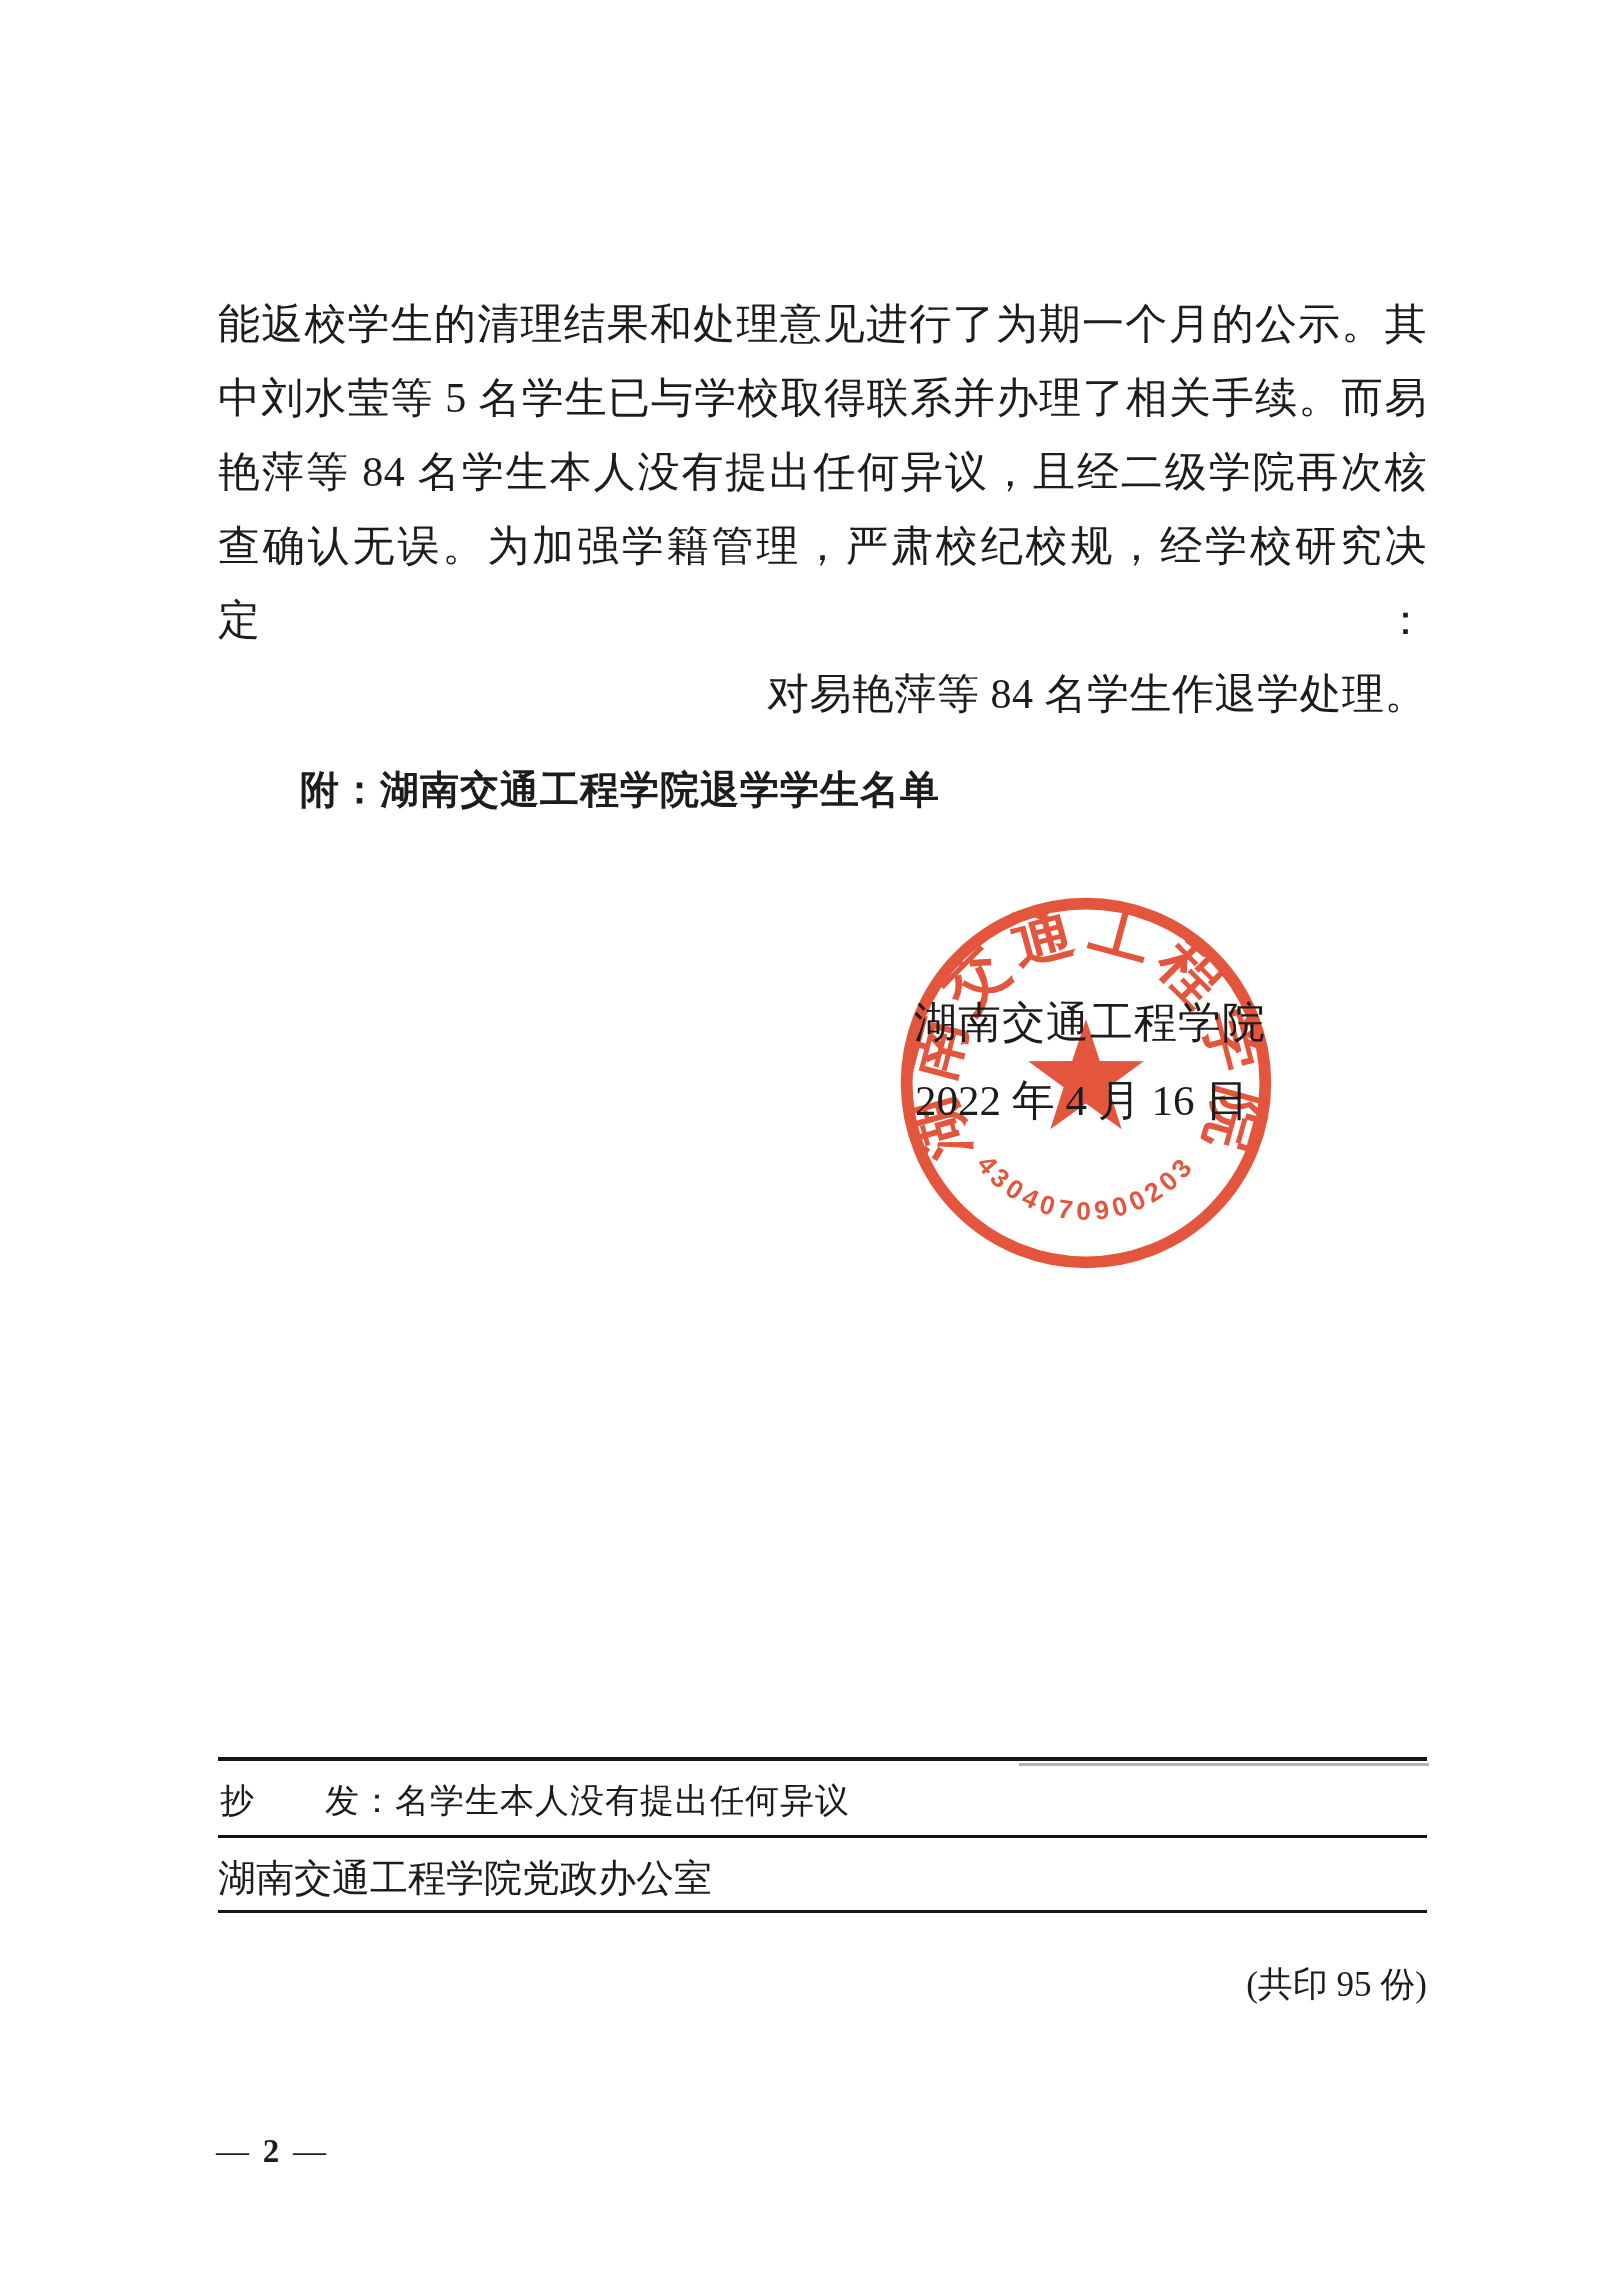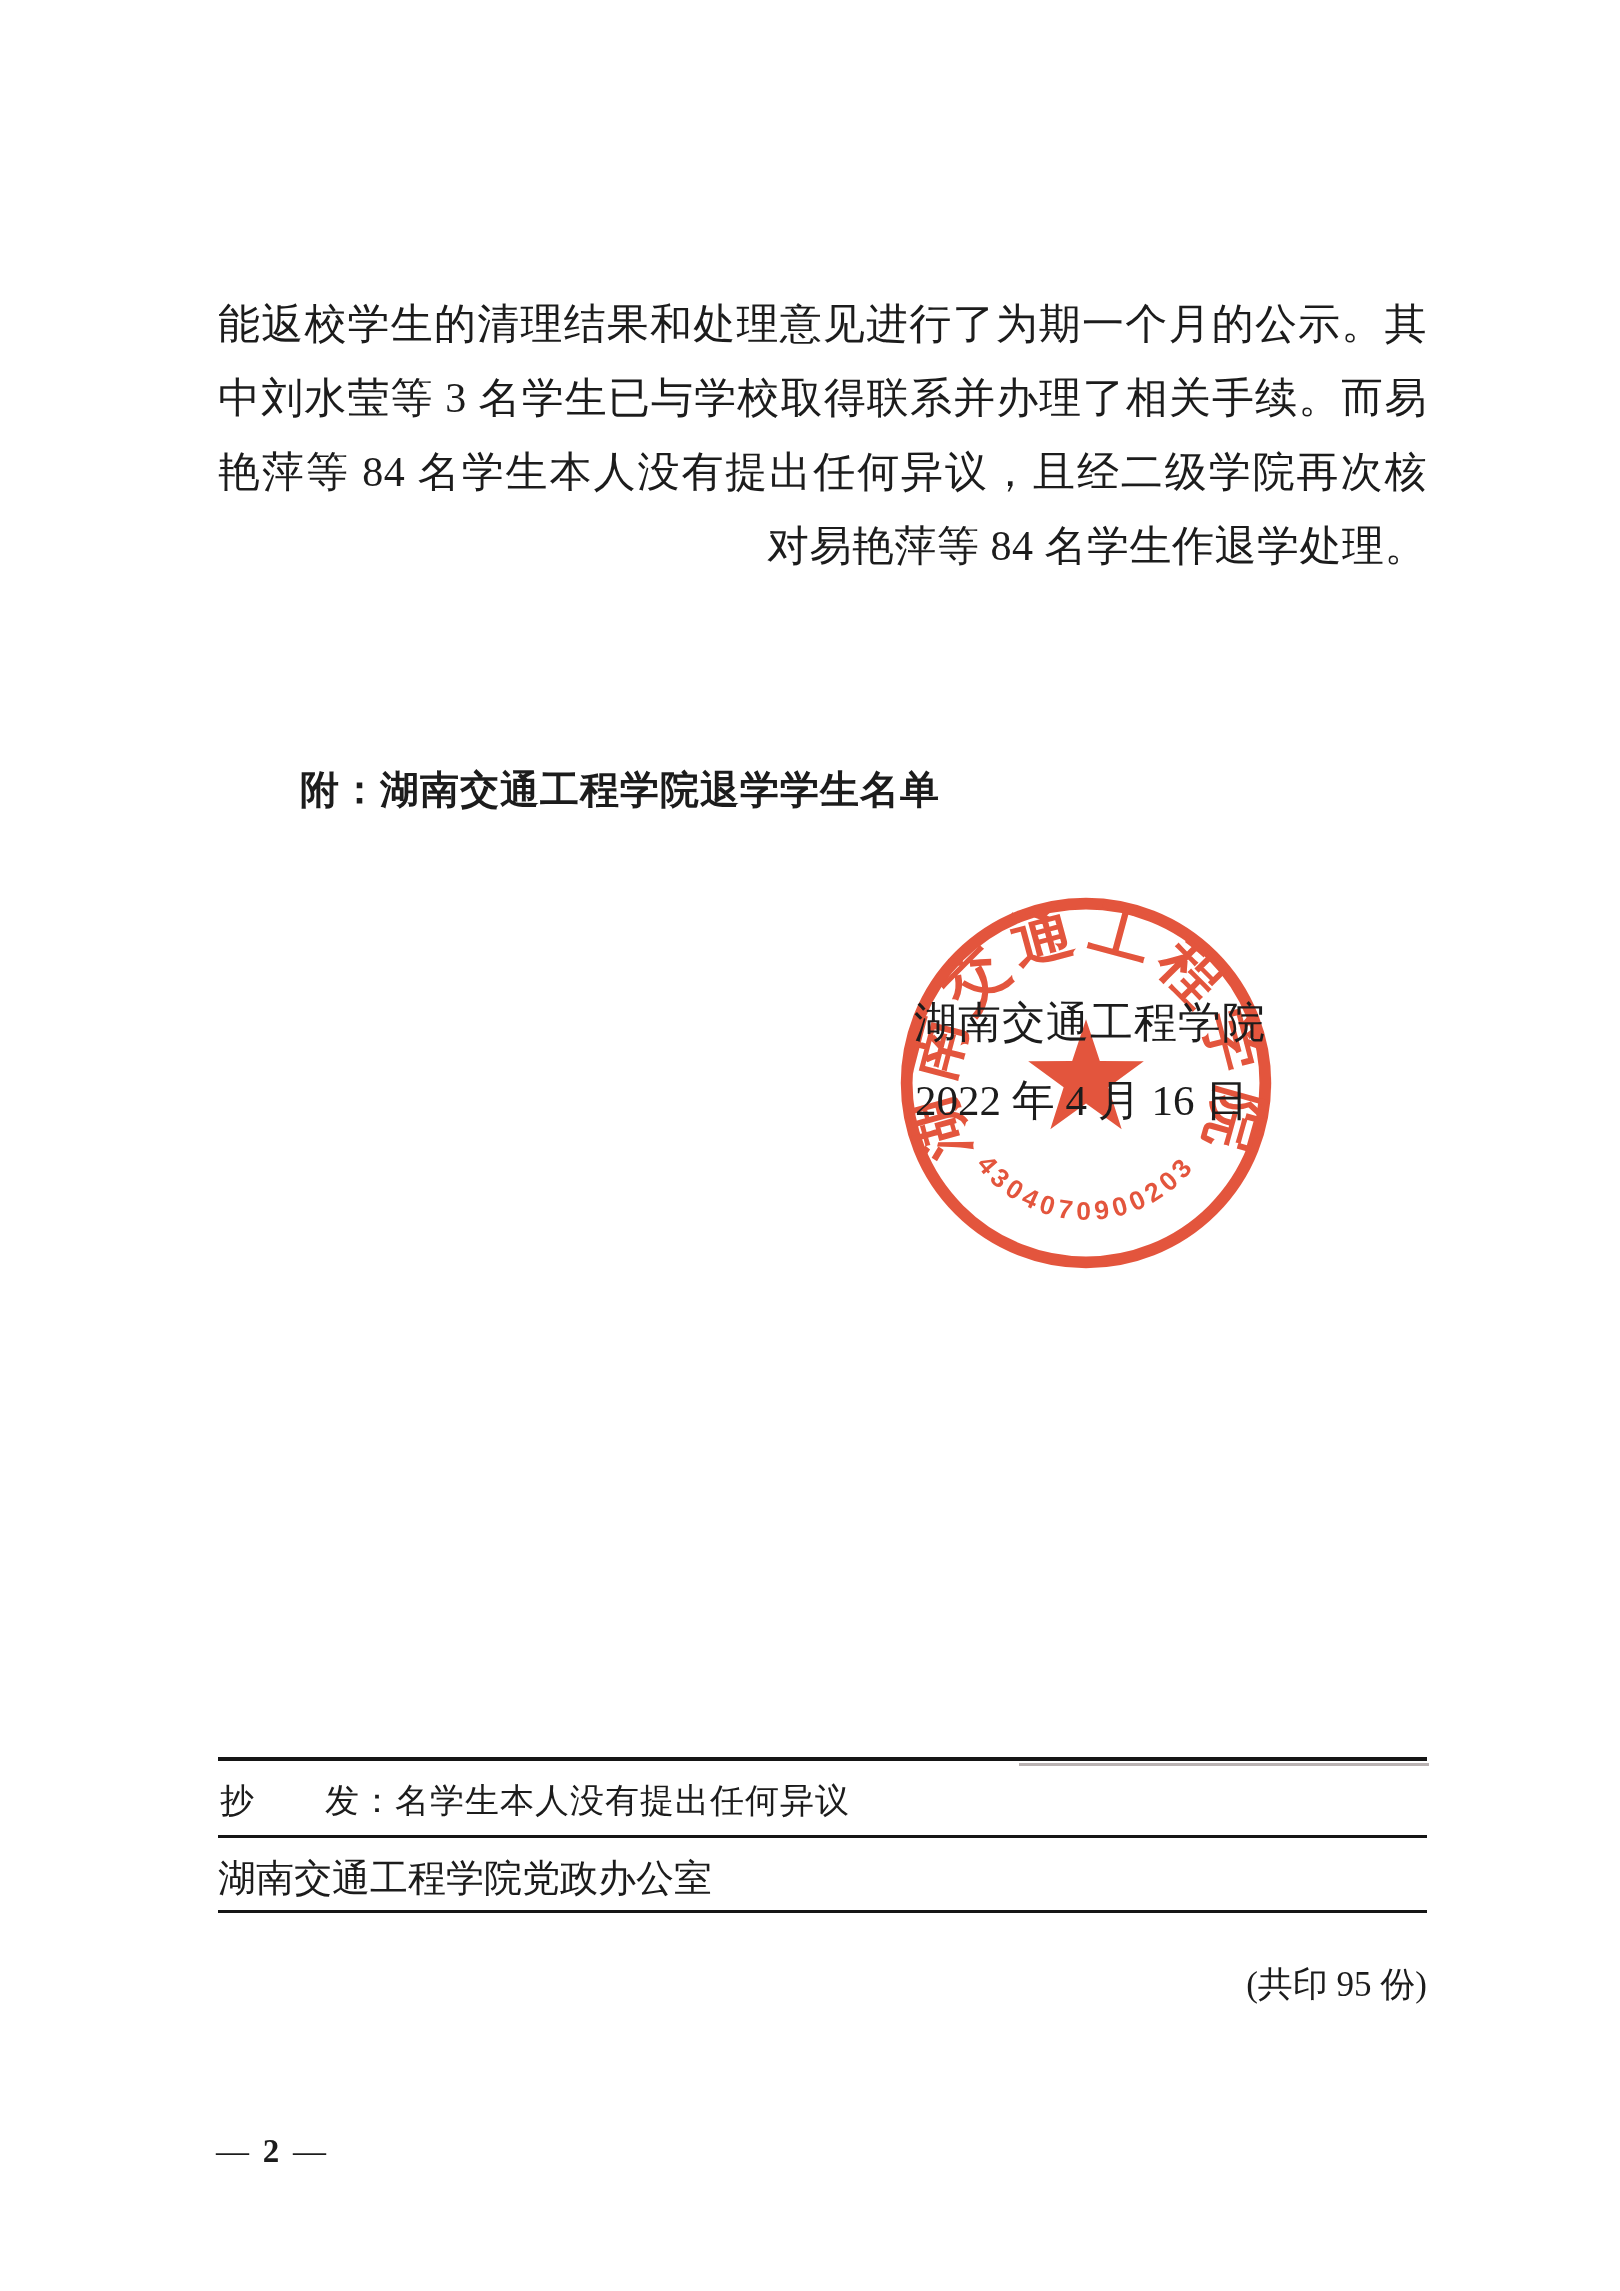--- a/index.html
+++ b/index.html
@@ -56,22 +56,23 @@
   .page-num .num{font-weight:700;}
   .page-num .dash{letter-spacing:0;}
 </style>
 </head>
 <body>
 
 <div class="page">
 
   <div class="body-text">
     <div class="bline just">能返校学生的清理结果和处理意见进行了为期一个月的公示。其</div>
-    <div class="bline just">中刘水莹等 3 名学生已与学校取得联系并办理了相关手续。而易</div>
+    <div class="bline just">中刘水莹等 5 名学生已与学校取得联系并办理了相关手续。而易</div>
     <div class="bline just">艳萍等 84 名学生本人没有提出任何异议，且经二级学院再次核</div>
+    <div class="bline just">查确认无误。为加强学籍管理，严肃校纪校规，经学校研究决定：</div>
     <div class="bline plain">对易艳萍等 84 名学生作退学处理。</div>
   </div>
 
   <div class="attachment">附：湖南交通工程学院退学学生名单</div>
 
   <div class="seal">
     <svg viewBox="0 0 400 400" width="392" height="392">
       <circle cx="200" cy="200" r="183" fill="none" stroke="#e24b31" stroke-width="12"></circle>
       <path id="sealArcPath" d="M 83.1 267.5 A 135 135 0 1 1 316.9 267.5" fill="none"></path>
       <text class="seal-arc-text" text-anchor="middle">

